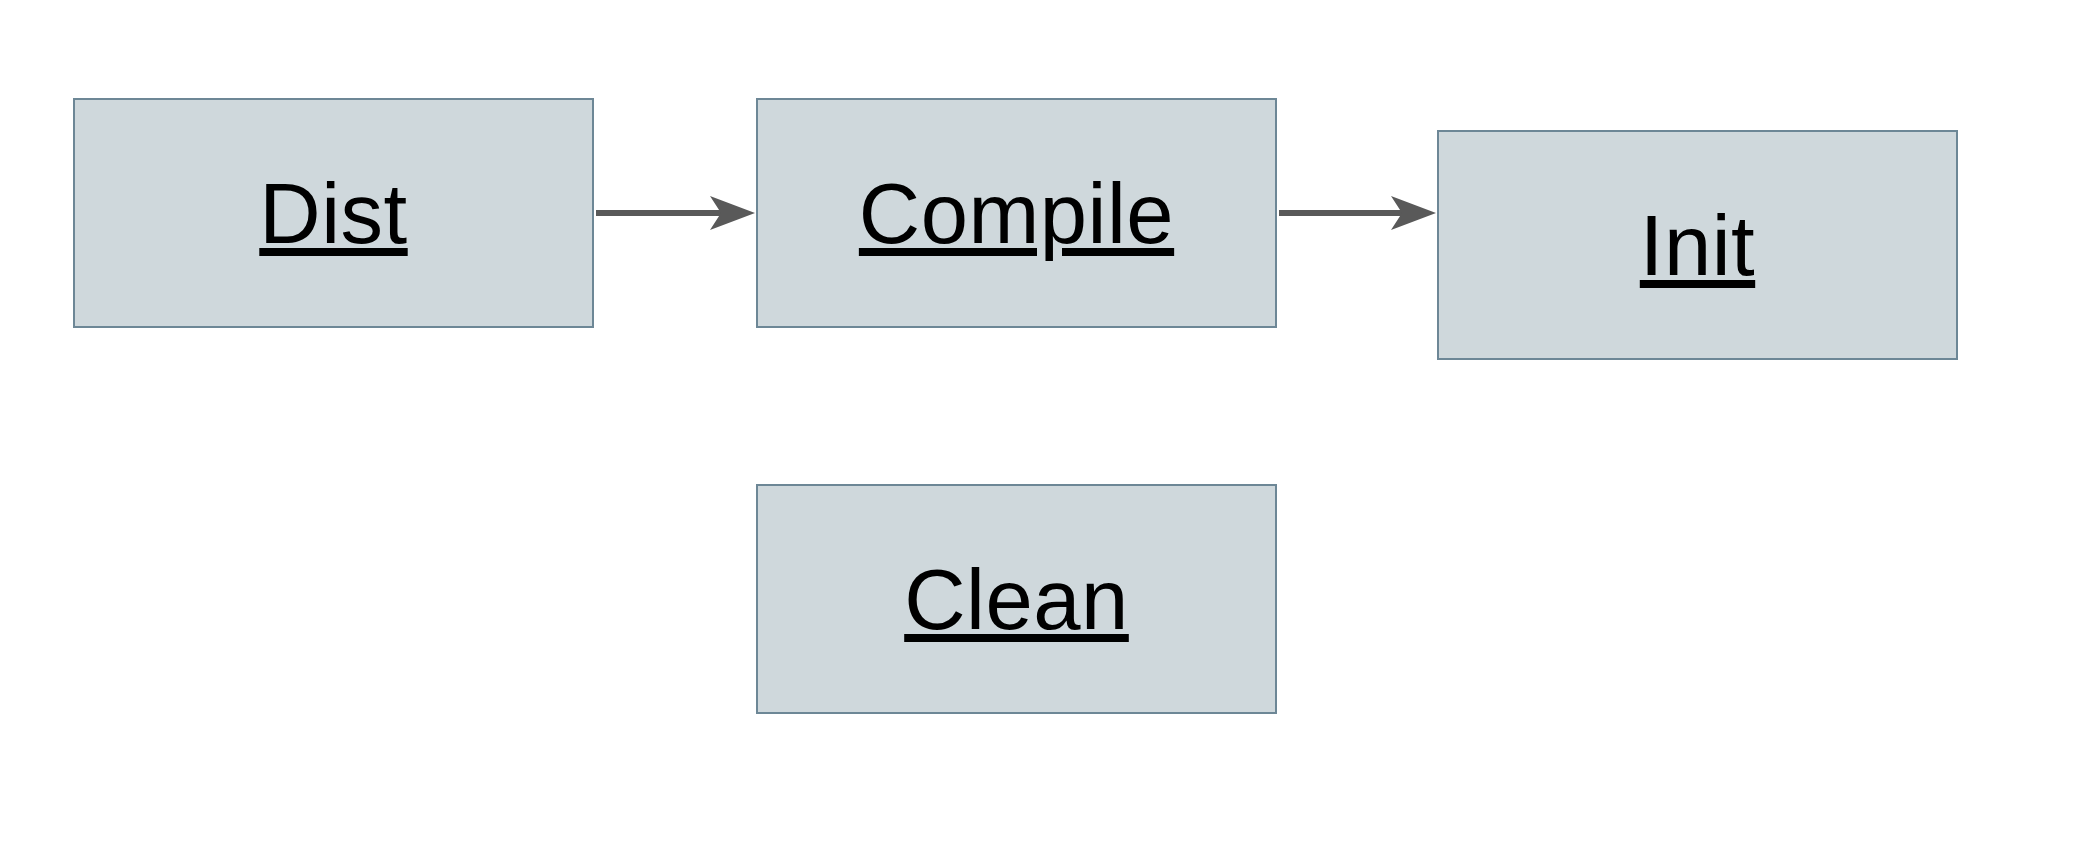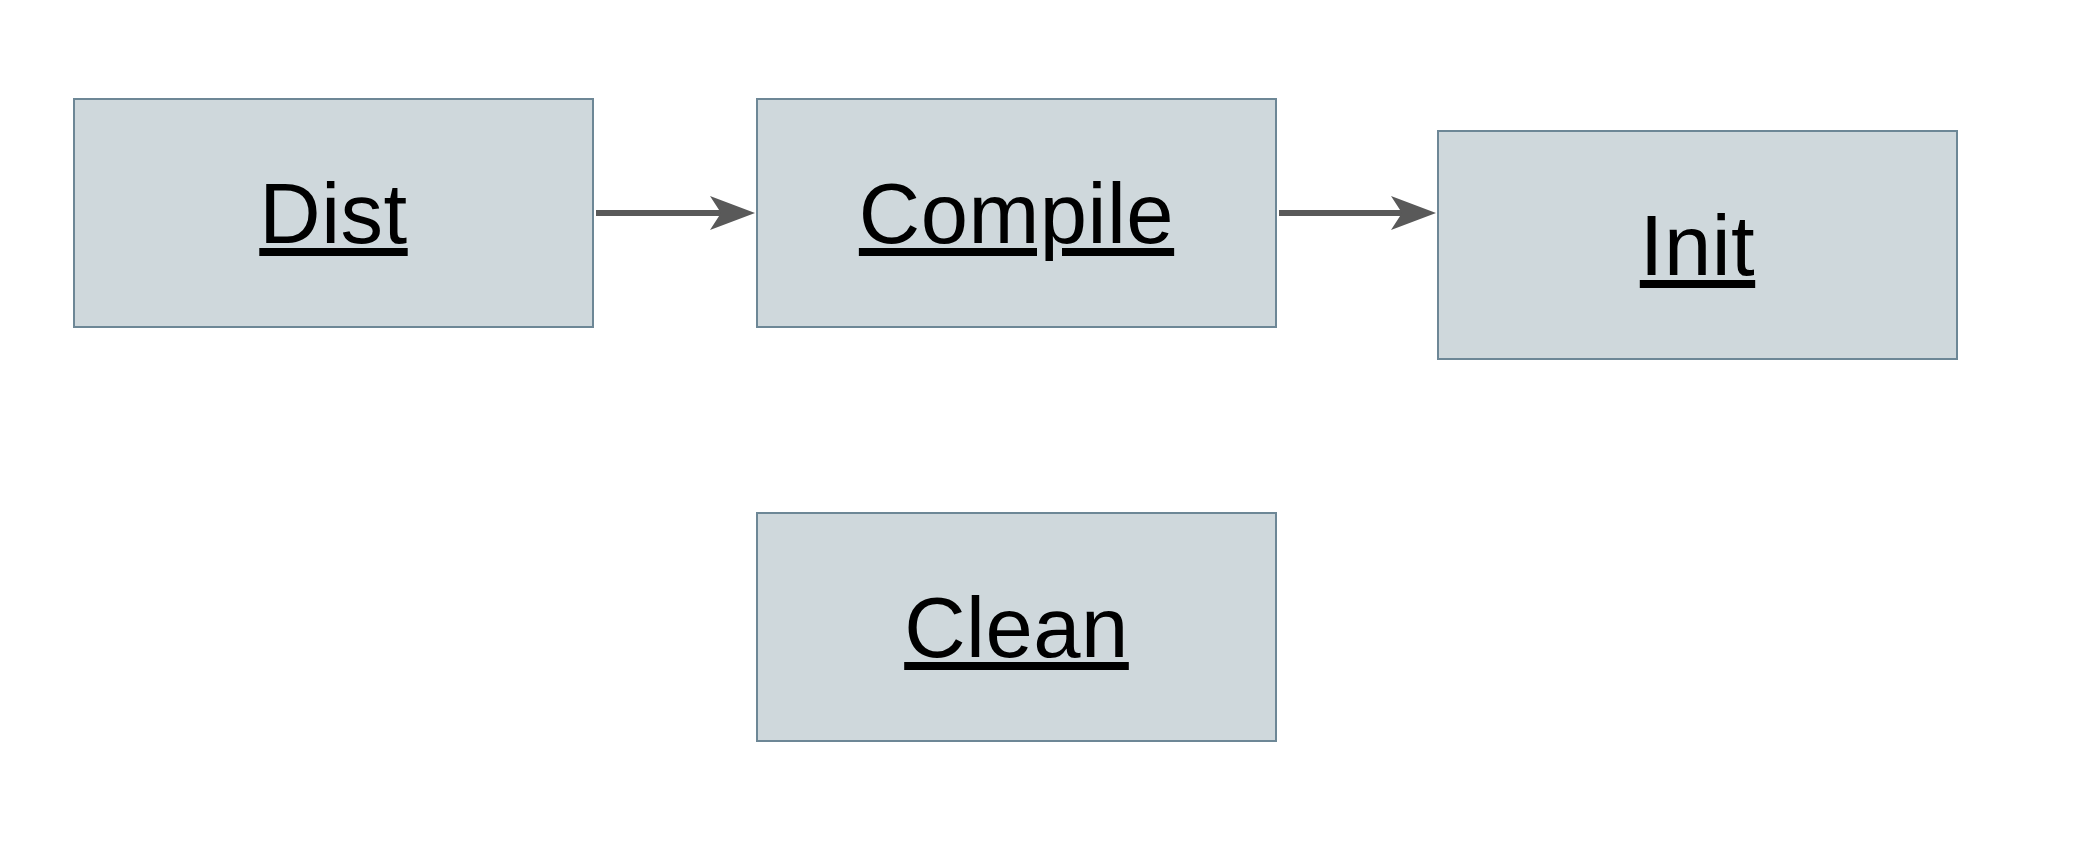--- a/index.html
+++ b/index.html
@@ -31,21 +31,21 @@
     font-weight: 400;
     color: #000000;
     line-height: 1;
     letter-spacing: 0.5px;
     user-select: none;
     text-decoration: underline;
   }
   #node-dist    { left: 73px;   top: 98px; }
   #node-compile { left: 756px;  top: 98px; text-align: right; }
   #node-init    { left: 1437px; top: 98px; margin-top: 32px; }
-  #node-clean   { left: 756px;  top: 512px; text-align: right; }
+  #node-clean   { left: 756px;  top: 484px; text-align: right; }
   #arrow-layer {
     position: absolute;
     left: 0;
     top: 0;
     width: 2078px;
     height: 848px;
     pointer-events: none;
   }
 </style>
 </head>

